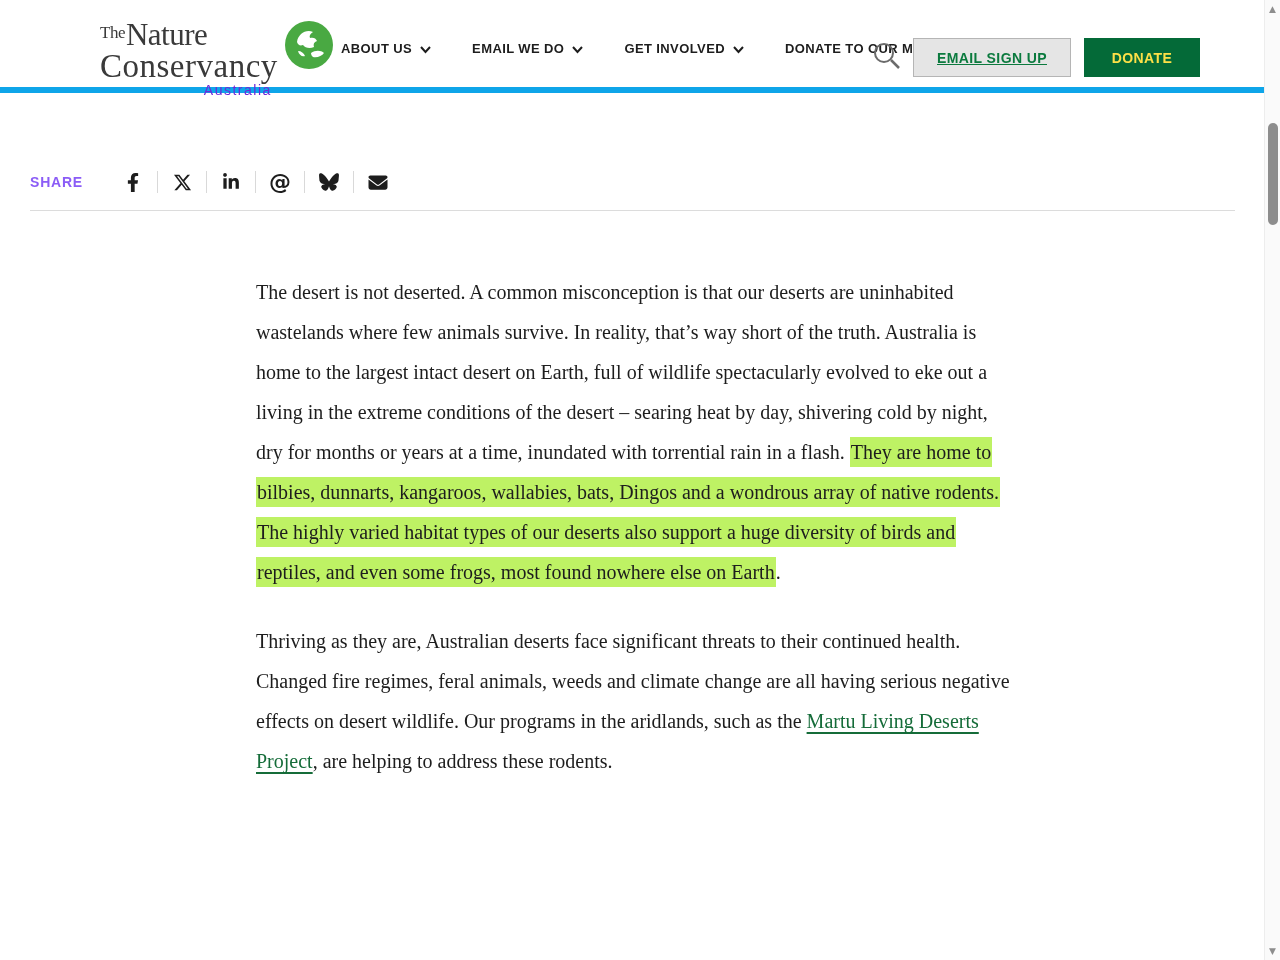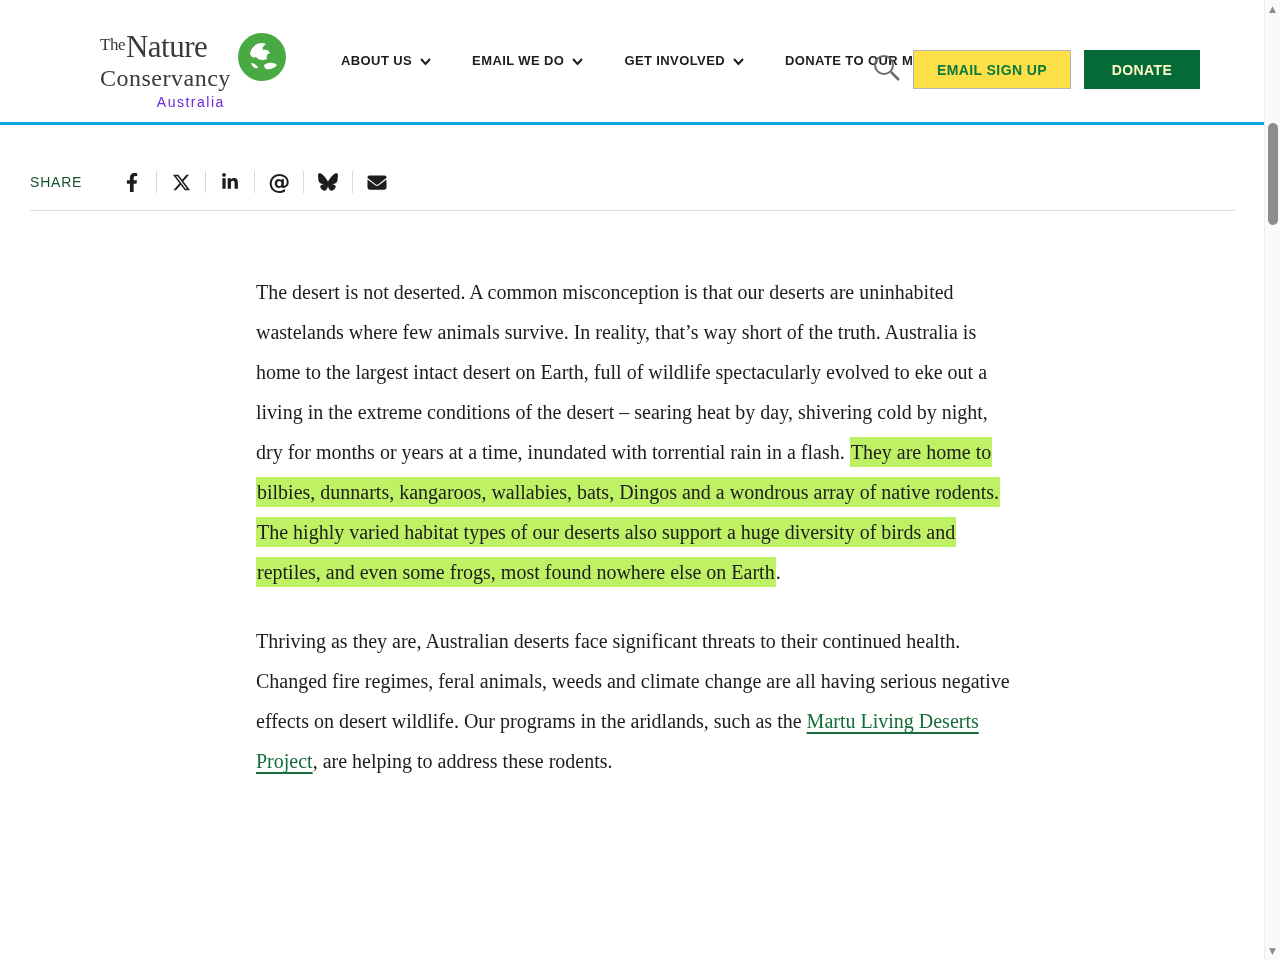--- a/index.html
+++ b/index.html
@@ -7,34 +7,34 @@
   body {
     position:relative;
     background:#ffffff;
     font-family:"Liberation Sans", sans-serif;
     overflow:hidden;
     color:#1d1d1d;
   }
 
   
   header {
-    position:absolute; top:12px; left:0;
-    width:1264px; height:113px;
+    position:absolute; top:0; left:0;
+    width:1264px; height:93px;
     background:#fff;
-    border-bottom:3px solid #0ea5e9;
+    border-bottom:6px solid #0ea5e9;
   }
   .logo {
     position:absolute; left:100px; top:20px;
     display:flex; align-items:flex-start;
     cursor:pointer;
   }
   .logo-text { font-family:"Liberation Serif", serif; color:#3a3a3a; }
   .logo-line1 { font-size:31px; line-height:30px; letter-spacing:-0.5px; }
   .logo-the { font-size:17px; position:relative; top:-7px; margin-right:1px; }
-  .logo-line2 { font-size:24px; line-height:26px; letter-spacing:0.5px; margin-top:-2px; }
+  .logo-line2 { font-size:33px; line-height:26px; letter-spacing:0.5px; margin-top:-2px; }
   .logo-region {
     font-family:"Liberation Sans", sans-serif;
     color:#6d28d9; font-size:14px; letter-spacing:1.5px;
     text-align:right; margin-top:3px; padding-right:6px;
   }
   .logo-globe { margin-left:6px; margin-top:0px; }
 
   nav {
     position:absolute; left:341px; top:0; height:97px;
     display:flex; align-items:center; gap:41px;
@@ -52,34 +52,34 @@
   }
 
   .btn {
     position:absolute; top:38px; height:39px;
     display:flex; align-items:center; justify-content:center;
     font-weight:bold; font-size:14px; letter-spacing:0.4px;
     cursor:pointer;
   }
   .btn-email {
     left:913px; width:158px;
-    background:#fde047; border:1px solid #b5b5b5; color:#0b7a3e;
+    background:#e5e5e5; border:1px solid #b5b5b5; color:#0b7a3e;text-decoration:underline;
   }
   .btn-donate {
     left:1084px; width:116px;
-    background:#046a38; border:none; color:#fef9c3;
+    background:#046a38; border:none; color:#fde047;
   }
 
   
   .share-row {
     position:absolute; top:167px; left:30px;
     display:flex; align-items:center; height:30px;
   }
   .share-label {
-    font-weight:normal; font-size:14px; letter-spacing:0.8px; color:#14532d;
+    font-weight:bold; font-size:14px; letter-spacing:0.8px; color:#8b5cf6;
     margin-right:38px;
   }
   .share-icons { display:flex; align-items:center; }
   .share-icon {
     width:24px; height:24px;
     display:flex; align-items:center; justify-content:center;
     cursor:pointer; color:#1d1d1d;
   }
   .icon-sep {
     width:1px; height:22px; background:#d9d9d9;

